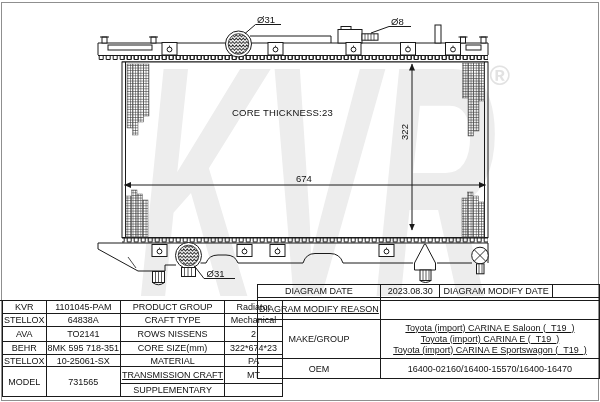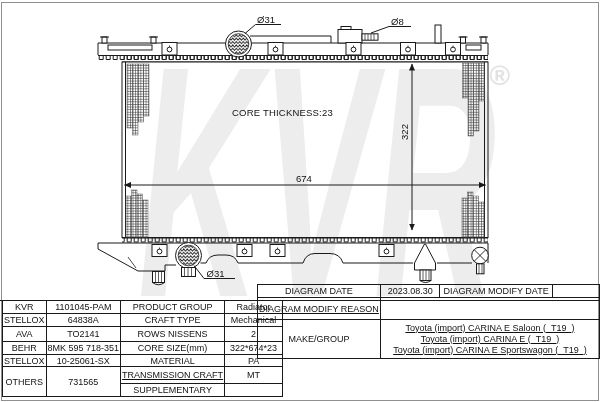--- a/index.html
+++ b/index.html
@@ -228,21 +228,21 @@
       <td>CORE SIZE(mm)</td>
       <td>322*674*23</td>
     </tr>
     <tr style="height:12px">
       <td>STELLOX</td>
       <td>10-25061-SX</td>
       <td>MATERIAL</td>
       <td>PA</td>
     </tr>
     <tr style="height:17px">
-      <td rowspan="2">OTHERS</td>
+      <td rowspan="2">MODEL</td>
       <td rowspan="2">731565</td>
       <td class="wrap">TRANSMISSION CRAFT</td>
       <td>MT</td>
     </tr>
     <tr style="height:13px">
       <td>SUPPLEMENTARY</td>
       <td></td>
     </tr>
   </tbody>
     </table>
@@ -266,15 +266,19 @@
       <td colspan="3"></td>
     </tr>
     <tr style="height:39px">
       <td>MAKE/GROUP</td>
       <td colspan="3" class="wrap">
         <div class="mm-line">Toyota (import) CARINA E Saloon (_T19_)</div>
         <div class="mm-line">Toyota (import) CARINA E (_T19_)</div>
         <div class="mm-line">Toyota (import) CARINA E Sportswagon (_T19_)</div>
       </td>
     </tr>
+    <tr style="height:20px">
+      <td>OEM</td>
+      <td colspan="3">16400-02160/16400-15570/16400-16470</td>
+    </tr>
   </tbody>
     </table>
 </div>
 
 </body></html>

